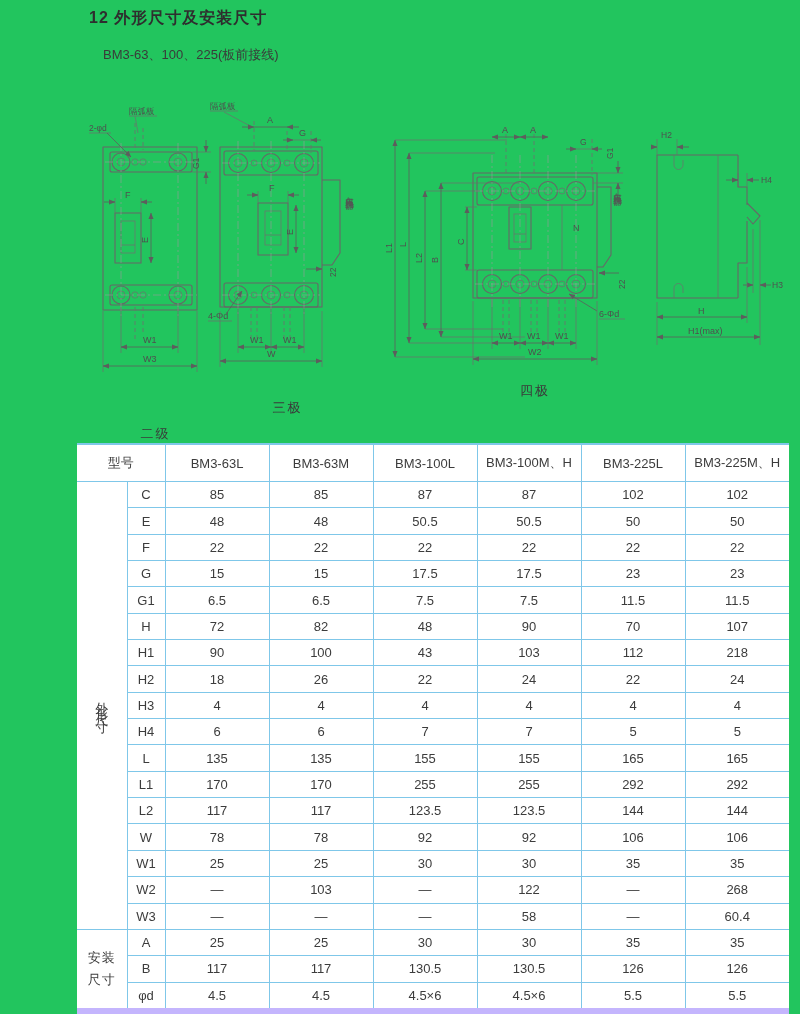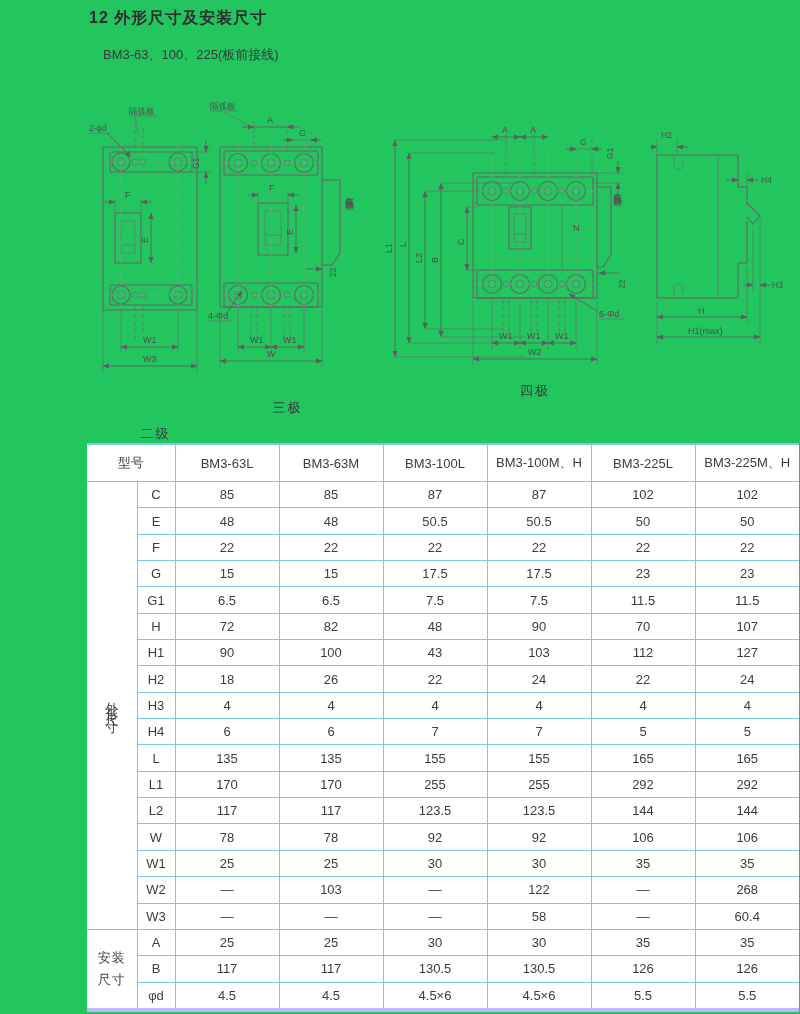--- a/index.html
+++ b/index.html
@@ -12,22 +12,22 @@
   .drawing{position:absolute;}
   
   .ol{stroke:#676767;stroke-width:1.1;fill:none;stroke-linejoin:round;}
   .thin{stroke:#6f6f6f;stroke-width:.7;fill:none;}
   .dim{stroke:#5d5d5d;stroke-width:.8;fill:none;}
   .dash{stroke:#6f6f6f;stroke-width:.8;fill:none;stroke-dasharray:4 3;}
   .cline{stroke:#9a9a9a;stroke-width:.6;fill:none;stroke-dasharray:8 3 2 3;}
   svg text{fill:#4f4f4f;font-size:9px;font-family:"Liberation Sans",sans-serif;}
   svg text.sm{font-size:8.5px;}
   
-  .tbl{position:absolute;left:87px;top:443px;width:712px;border-collapse:collapse;table-layout:fixed;
-       border-top:2px solid #7fc7e9;border-bottom:4px solid #c4b5fd;}
+  .tbl{position:absolute;left:77px;top:443px;width:712px;border-collapse:collapse;table-layout:fixed;
+       border-top:2px solid #7fc7e9;border-bottom:7px solid #c4b5fd;}
   .tbl th,.tbl td{border:1.5px solid #7fc7e9;font-size:13px;font-weight:normal;color:#3c3c3c;
        text-align:center;vertical-align:middle;padding:0;background:#fff;}
   .tbl tr>*:first-child{border-left:none;}
   .tbl tr>*:last-child{border-right:none;}
   .tbl thead th{height:36px;}
   .tbl tbody td{height:25.35px;}
   .tbl td.grp span{display:inline-block;width:2.3em;line-height:1.7;letter-spacing:1px;}
   .tbl td.grp.vert span{writing-mode:vertical-rl;text-orientation:upright;width:auto;letter-spacing:6px;line-height:1;}
 </style>
 </head>
@@ -416,21 +416,21 @@
           <td>70</td>
           <td>107</td>
         </tr>
         <tr>
           <td>H1</td>
           <td>90</td>
           <td>100</td>
           <td>43</td>
           <td>103</td>
           <td>112</td>
-          <td>127</td>
+          <td>218</td>
         </tr>
         <tr>
           <td>H2</td>
           <td>18</td>
           <td>26</td>
           <td>22</td>
           <td>24</td>
           <td>22</td>
           <td>24</td>
         </tr>

